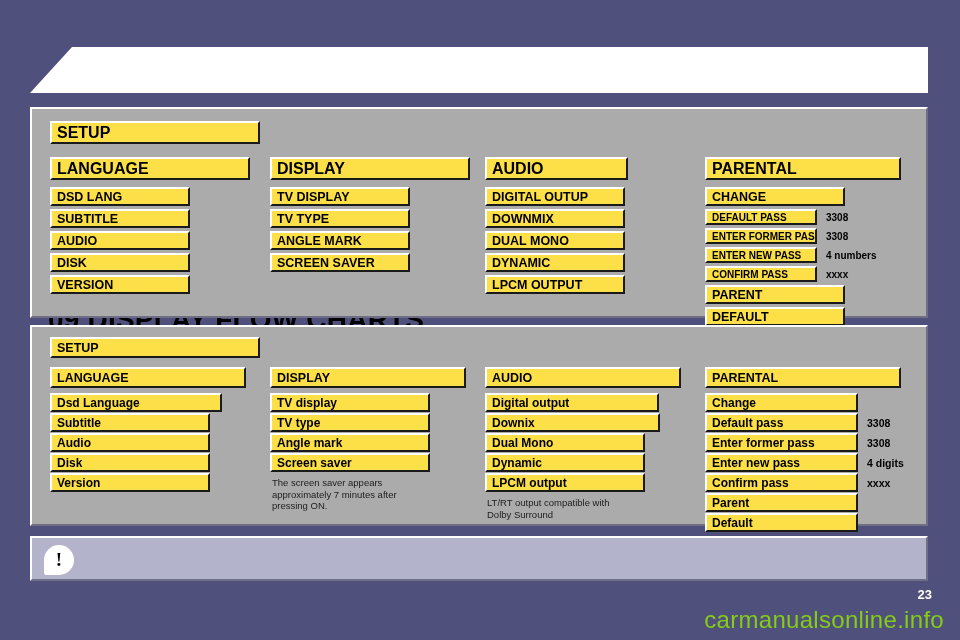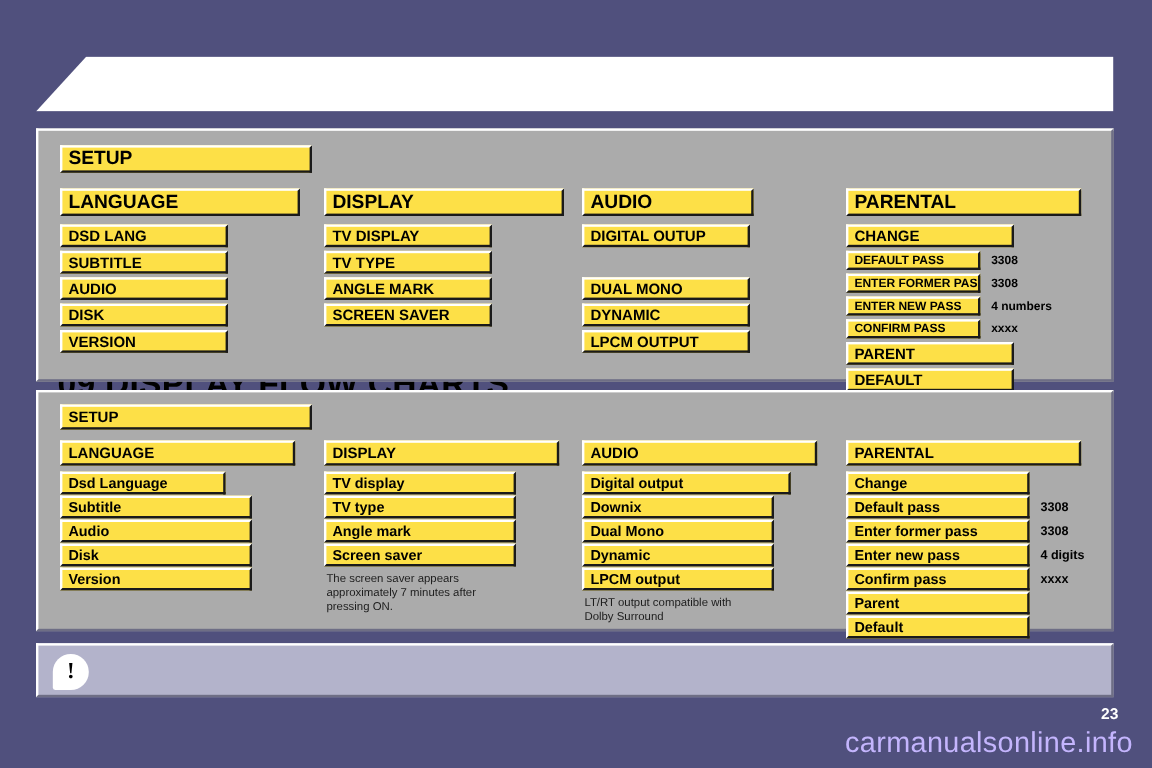--- a/index.html
+++ b/index.html
@@ -117,21 +117,21 @@
     font-size: 10.5px;
     color: #111;
     white-space: nowrap;
   }
 
   
   .watermark {
     position: absolute;
     right: 16px; bottom: 6px;
     font-size: 24px;
-    color: #c4b5fd;
+    color: #84cc16;
     letter-spacing: 0.3px;
     white-space: nowrap;
   }
   .page-num {
     position: absolute;
     right: 28px; bottom: 38px;
     font-size: 13px;
     font-weight: bold;
     color: #ffffff;
   }
@@ -150,56 +150,57 @@
     <div class="btn item" style="left: 18px; top: 122px; width: 140px;">AUDIO</div>
     <div class="btn item" style="left: 18px; top: 144px; width: 140px;">DISK</div>
     <div class="btn item" style="left: 18px; top: 166px; width: 140px;">VERSION</div>
     <div class="btn head" style="left: 238px; top: 48px; width: 200px;">DISPLAY</div>
     <div class="btn item" style="left: 238px; top: 78px; width: 140px;">TV DISPLAY</div>
     <div class="btn item" style="left: 238px; top: 100px; width: 140px;">TV TYPE</div>
     <div class="btn item" style="left: 238px; top: 122px; width: 140px;">ANGLE MARK</div>
     <div class="btn item" style="left: 238px; top: 144px; width: 140px;">SCREEN SAVER</div>
     <div class="btn head" style="left: 453px; top: 48px; width: 143px;">AUDIO</div>
     <div class="btn item" style="left: 453px; top: 78px; width: 140px;">DIGITAL OUTUP</div>
+    <div class="btn item" style="left: 453px; top: 100px; width: 140px;">DOWNMIX</div>
     <div class="btn item" style="left: 453px; top: 122px; width: 140px;">DUAL MONO</div>
     <div class="btn item" style="left: 453px; top: 144px; width: 140px;">DYNAMIC</div>
     <div class="btn item" style="left: 453px; top: 166px; width: 140px;">LPCM OUTPUT</div>
     <div class="btn head" style="left: 673px; top: 48px; width: 196px;">PARENTAL</div>
     <div class="btn item" style="left: 673px; top: 78px; width: 140px;">CHANGE</div>
     <div class="btn small" style="left: 673px; top: 100px; width: 112px;">DEFAULT PASS</div>
     <div class="value" style="left: 794px; top: 100px;">3308</div>
     <div class="btn small" style="left: 673px; top: 119px; width: 112px;">ENTER FORMER PASS</div>
     <div class="value" style="left: 794px; top: 119px;">3308</div>
     <div class="btn small" style="left: 673px; top: 138px; width: 112px;">ENTER NEW PASS</div>
     <div class="value" style="left: 794px; top: 138px;">4 numbers</div>
     <div class="btn small" style="left: 673px; top: 157px; width: 112px;">CONFIRM PASS</div>
     <div class="value" style="left: 794px; top: 157px;">xxxx</div>
     <div class="btn item" style="left: 673px; top: 176px; width: 140px;">PARENT</div>
     <div class="btn item" style="left: 673px; top: 198px; width: 140px;">DEFAULT</div>
   </div>
 
 <div class="panel" id="panel-lower">
     <div class="btn lc-head" style="left: 18px; top: 10px; width: 210px;">SETUP</div>
     <div class="btn lc-head" style="left: 18px; top: 40px; width: 196px;">LANGUAGE</div>
-    <div class="btn lc-item" style="left: 18px; top: 66px; width: 138px;">Dsd Language</div>
+    <div class="btn lc-item" style="left: 18px; top: 66px; width: 172px;">Dsd Language</div>
     <div class="btn lc-item" style="left: 18px; top: 86px; width: 160px;">Subtitle</div>
     <div class="btn lc-item" style="left: 18px; top: 106px; width: 160px;">Audio</div>
     <div class="btn lc-item" style="left: 18px; top: 126px; width: 160px;">Disk</div>
     <div class="btn lc-item" style="left: 18px; top: 146px; width: 160px;">Version</div>
     <div class="btn lc-head" style="left: 238px; top: 40px; width: 196px;">DISPLAY</div>
     <div class="btn lc-item" style="left: 238px; top: 66px; width: 160px;">TV display</div>
     <div class="btn lc-item" style="left: 238px; top: 86px; width: 160px;">TV type</div>
     <div class="btn lc-item" style="left: 238px; top: 106px; width: 160px;">Angle mark</div>
     <div class="btn lc-item" style="left: 238px; top: 126px; width: 160px;">Screen saver</div>
     <div class="caption" style="left: 240px; top: 150px; width: 190px;">The screen saver appears
 approximately 7 minutes after
 pressing ON.</div>
     <div class="btn lc-head" style="left: 453px; top: 40px; width: 196px;">AUDIO</div>
     <div class="btn lc-item" style="left: 453px; top: 66px; width: 174px;">Digital output</div>
-    <div class="btn lc-item" style="left: 453px; top: 86px; width: 160px;">Downix</div>
+    <div class="btn lc-item" style="left: 453px; top: 86px; width: 175px;">Downix</div>
     <div class="btn lc-item" style="left: 453px; top: 106px; width: 160px;">Dual Mono</div>
     <div class="btn lc-item" style="left: 453px; top: 126px; width: 160px;">Dynamic</div>
     <div class="btn lc-item" style="left: 453px; top: 146px; width: 160px;">LPCM output</div>
     <div class="caption" style="left: 455px; top: 170px; width: 190px;">LT/RT output compatible with
 Dolby Surround</div>
     <div class="btn lc-head" style="left: 673px; top: 40px; width: 196px;">PARENTAL</div>
     <div class="btn lc-item" style="left: 673px; top: 66px; width: 153px;">Change</div>
     <div class="btn lc-item" style="left: 673px; top: 86px; width: 153px;">Default pass</div>
     <div class="value lc" style="left: 835px; top: 88px;">3308</div>
     <div class="btn lc-item" style="left: 673px; top: 106px; width: 153px;">Enter former pass</div>

